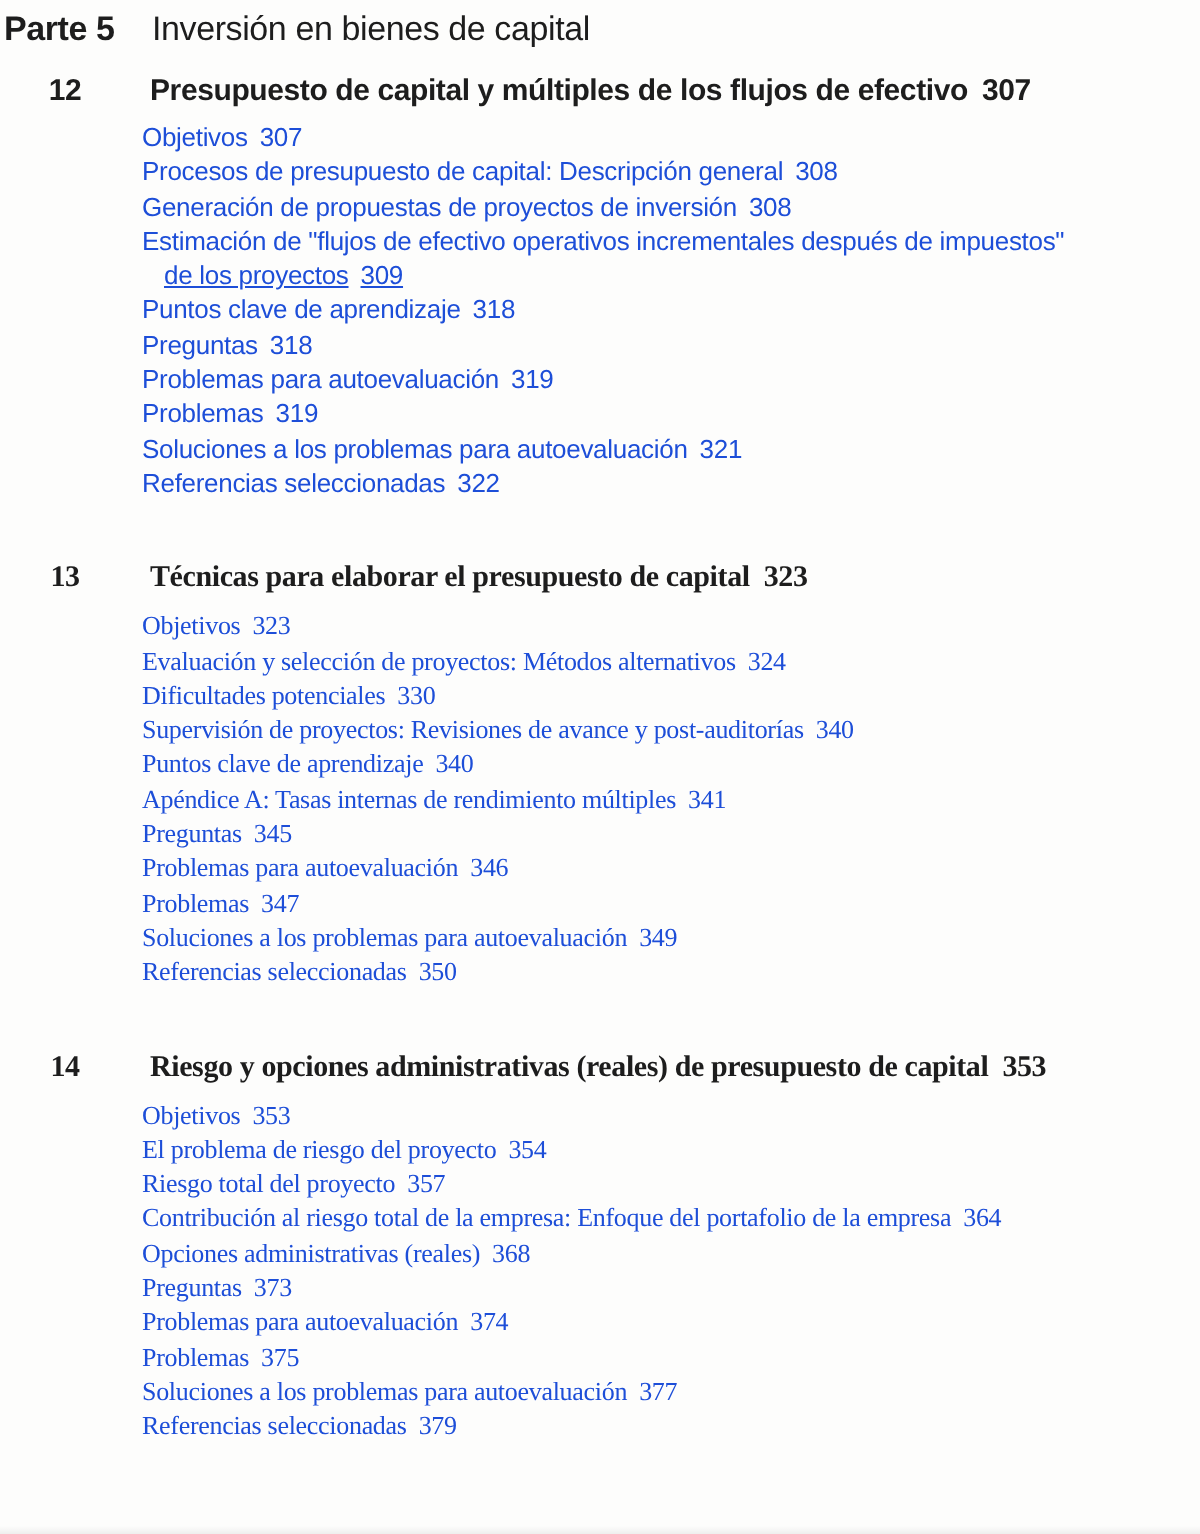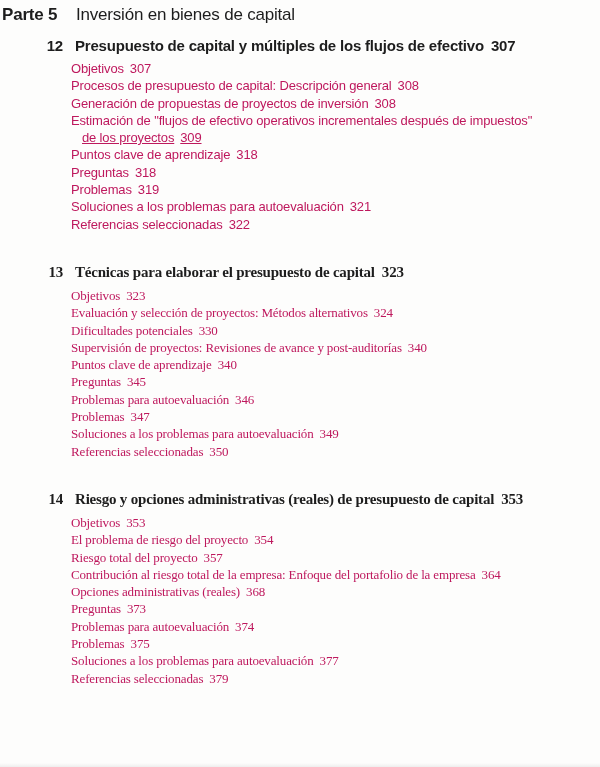--- a/index.html
+++ b/index.html
@@ -49,31 +49,31 @@
     font-weight: bold;
     font-size: 15px;
     line-height: 19px;
     margin-bottom: 5px;
     letter-spacing: -0.2px;
     white-space: nowrap;
   }
   .ch-num {
     width: 61px;
     flex: 0 0 61px;
-    text-align: right;
+    text-align: center;
   }
   .ch-title { padding-left: 12px; }
   .ch-page { margin-left: 7px; }
 
   .items {
     margin-left: 69px;
     font-size: 13px;
     line-height: 17.3px;
     letter-spacing: -0.15px;
-    color: #be185d;
+    color: #1d4ed8;
   }
   .row { white-space: nowrap; }
   .row.cont { padding-left: 11px; text-decoration: underline; }
   .pg { margin-left: 6px; }
 </style>
 </head>
 <body>
 
 <div class="part-heading">
   <span class="part-label">Parte 5</span>
@@ -87,38 +87,40 @@
     <span class="ch-page">307</span>
   </div>
   <div class="items">
     <div class="row"><span>Objetivos</span><span class="pg">307</span></div>
     <div class="row"><span>Procesos de presupuesto de capital: Descripción general</span><span class="pg">308</span></div>
     <div class="row"><span>Generación de propuestas de proyectos de inversión</span><span class="pg">308</span></div>
     <div class="row"><span>Estimación de "flujos de efectivo operativos incrementales después de impuestos"</span></div>
     <div class="row cont"><span>de los proyectos</span><span class="pg">309</span></div>
     <div class="row"><span>Puntos clave de aprendizaje</span><span class="pg">318</span></div>
     <div class="row"><span>Preguntas</span><span class="pg">318</span></div>
+    <div class="row"><span>Problemas para autoevaluación</span><span class="pg">319</span></div>
     <div class="row"><span>Problemas</span><span class="pg">319</span></div>
     <div class="row"><span>Soluciones a los problemas para autoevaluación</span><span class="pg">321</span></div>
     <div class="row"><span>Referencias seleccionadas</span><span class="pg">322</span></div>
   </div>
 </div>
 
 <div class="chapter">
   <div class="ch-head">
     <span class="ch-num">13</span>
     <span class="ch-title">Técnicas para elaborar el presupuesto de capital</span>
     <span class="ch-page">323</span>
   </div>
   <div class="items">
     <div class="row"><span>Objetivos</span><span class="pg">323</span></div>
     <div class="row"><span>Evaluación y selección de proyectos: Métodos alternativos</span><span class="pg">324</span></div>
     <div class="row"><span>Dificultades potenciales</span><span class="pg">330</span></div>
     <div class="row"><span>Supervisión de proyectos: Revisiones de avance y post-auditorías</span><span class="pg">340</span></div>
     <div class="row"><span>Puntos clave de aprendizaje</span><span class="pg">340</span></div>
+    <div class="row"><span>Apéndice A: Tasas internas de rendimiento múltiples</span><span class="pg">341</span></div>
     <div class="row"><span>Preguntas</span><span class="pg">345</span></div>
     <div class="row"><span>Problemas para autoevaluación</span><span class="pg">346</span></div>
     <div class="row"><span>Problemas</span><span class="pg">347</span></div>
     <div class="row"><span>Soluciones a los problemas para autoevaluación</span><span class="pg">349</span></div>
     <div class="row"><span>Referencias seleccionadas</span><span class="pg">350</span></div>
   </div>
 </div>
 
 <div class="chapter">
   <div class="ch-head">

